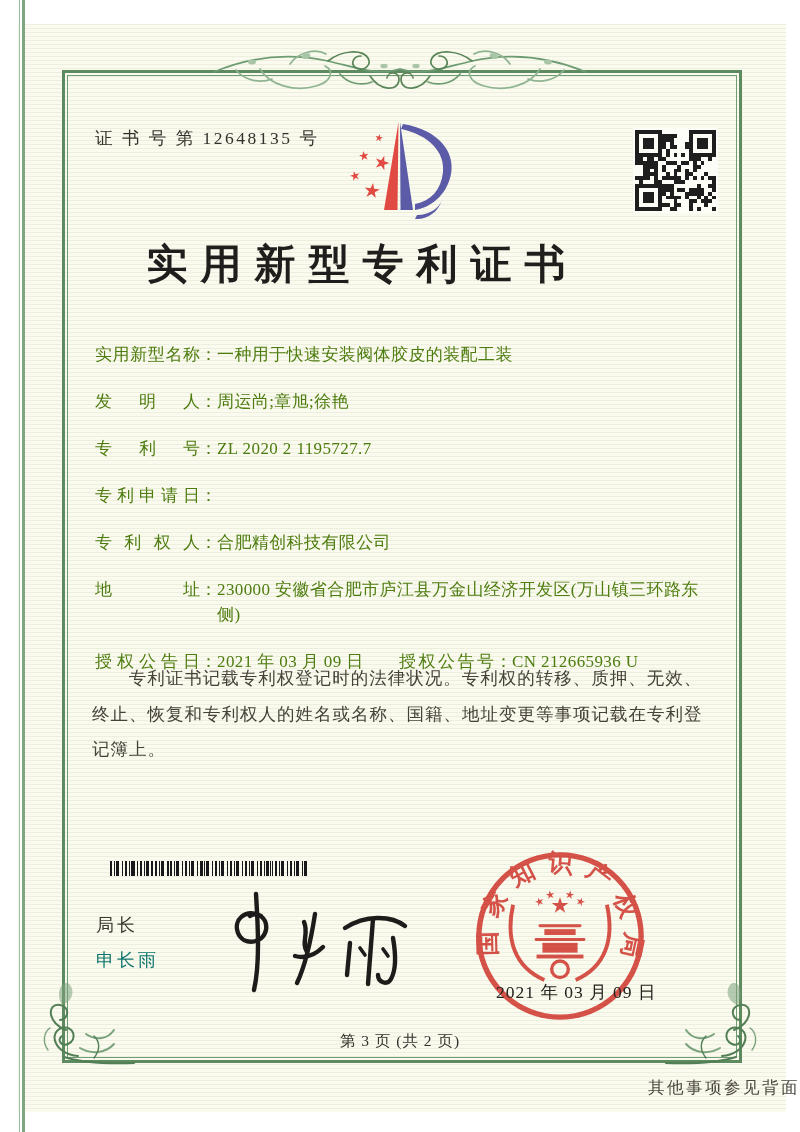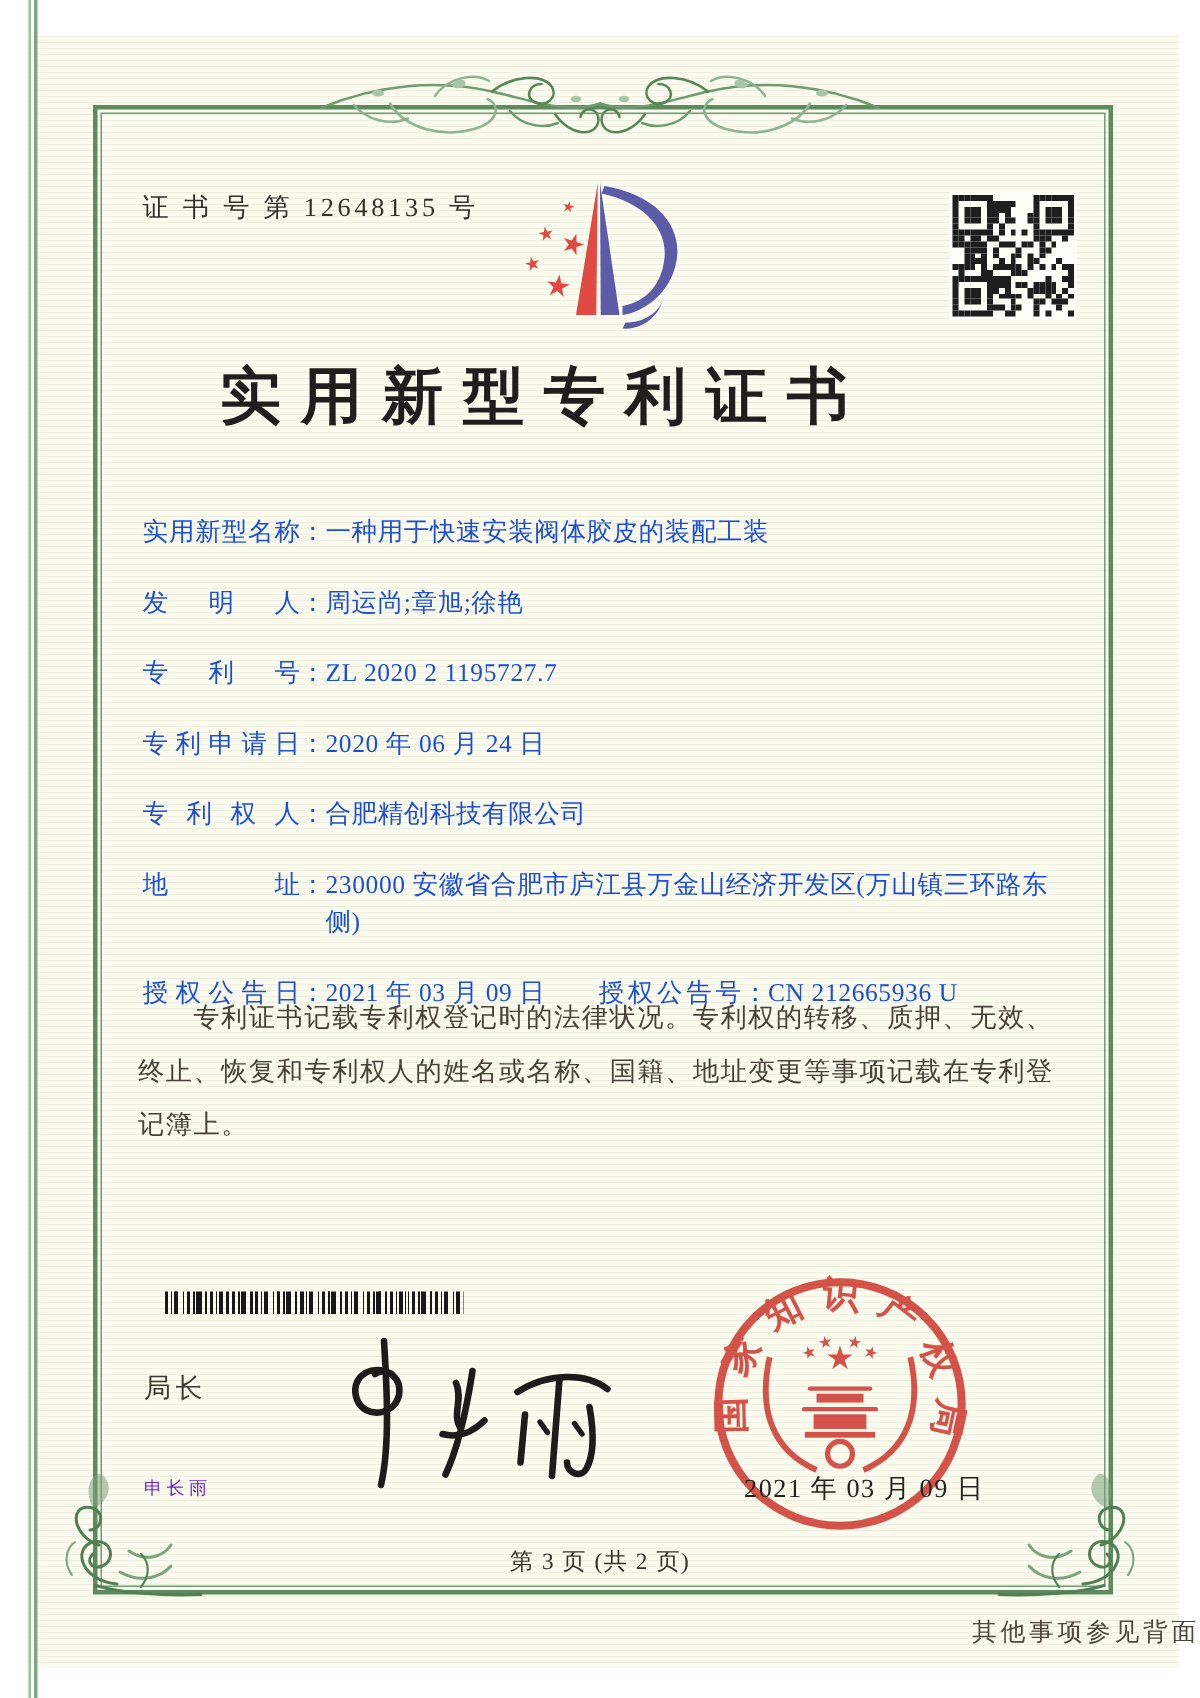--- a/index.html
+++ b/index.html
@@ -28,40 +28,40 @@
   .cert-no { position:absolute; left:95px; top:126px; font-size:17.5px; color:#33312c; letter-spacing:2.5px; z-index:4; }
   .logo { position:absolute; left:333px; top:112px; z-index:4; }
   .qr { position:absolute; left:633px; top:128px; width:85px; height:85px; background:#fdfdf7; padding:2px;
     display:grid; grid-template-columns:repeat(21,1fr); grid-template-rows:repeat(21,1fr); z-index:4; }
   .qr span.d { background:#1e1e1e; }
 
   .doc-title { position:absolute; left:0; top:237px; width:695px; text-align:center;
     font-size:41px; font-weight:600; color:#1f1e1c; letter-spacing:13px; padding-left:30px; z-index:4; }
 
   .fields { position:absolute; left:95px; top:342px; width:614px; z-index:4; }
-  .frow { position:relative; display:flex; font-size:17px; color:#1d4ed8; line-height:25px; margin-bottom:22px; }
+  .frow { position:relative; display:flex; font-size:17px; color:#4d7c0f; line-height:25px; margin-bottom:22px; }
   .lbl { display:inline-block; width:105px; text-align:justify; text-align-last:justify; flex:0 0 105px; }
   .colon { flex:0 0 14px; }
   .val { flex:1; letter-spacing:.4px; }
   .frow.last { margin-top:3px;align-items:flex-end; }
   .pair2 { position:absolute; left:304px; top:0; display:flex; }
   .pair2 .lbl { width:96px; flex-basis:96px; letter-spacing:1px; text-align-last:justify; }
 
   .body-text { position:absolute; left:92px; top:661px; width:621px; z-index:4;
     font-size:17.5px; color:#46423a; line-height:35.6px; letter-spacing:1px; }
   .body-text p { text-indent:2.1em; }
 
   .barcode { position:absolute; left:110px; top:861px; width:199px; height:15px; z-index:4;
     background:
       repeating-linear-gradient(90deg, transparent 0 7px, #17171c 7px 8px, transparent 8px 17px),
       repeating-linear-gradient(90deg, #17171c 0 2px, transparent 2px 4px, #17171c 4px 5px, transparent 5px 6px, #17171c 6px 9px, transparent 9px 12px, #17171c 12px 13px, transparent 13px 15px);
   }
 
   .commissioner-title { position:absolute; left:96px; top:913px; font-size:18px; color:#3a3831; letter-spacing:3px; z-index:4; }
-  .commissioner-name  { position:absolute; left:96px; top:984px; font-size:12px; color:#6d28d9; letter-spacing:3px; z-index:4; }
+  .commissioner-name  { position:absolute; left:96px; top:948px; font-size:18px; color:#0f766e; letter-spacing:3px; z-index:4; }
   .signature { position:absolute; left:205px; top:886px; z-index:5; }
 
   .seal { position:absolute; left:474px; top:850px; z-index:5; opacity:.92; mix-blend-mode:multiply; }
   .seal-date { position:absolute; left:496px; top:980px; font-size:17.5px; color:#23221f; letter-spacing:1px; z-index:6; }
 
   .page-info { position:absolute; left:0; top:1031px; width:800px; text-align:center;
     font-size:15.5px; color:#33312c; letter-spacing:1px; z-index:4; }
   .back-note { position:absolute; left:0; top:1077px; width:800px; text-align:right;
     font-size:16.5px; color:#4a463e; letter-spacing:2.5px; z-index:4; }
 </style>
@@ -594,21 +594,20 @@
         <span class="val">周运尚;章旭;徐艳</span>
     </div>
     <div class="frow">
       <span class="lbl">专利号</span>
         <span class="colon">：</span>
         <span class="val">ZL 2020 2 1195727.7</span>
     </div>
     <div class="frow">
       <span class="lbl">专利申请日</span>
         <span class="colon">：</span>
-        <span class="val">2020 年 06 月 24 日</span>
     </div>
     <div class="frow">
       <span class="lbl">专利权人</span>
         <span class="colon">：</span>
         <span class="val">合肥精创科技有限公司</span>
     </div>
     <div class="frow">
       <span class="lbl">地址</span>
         <span class="colon">：</span>
         <span class="val">230000 安徽省合肥市庐江县万金山经济开发区(万山镇三环路东侧)</span>

